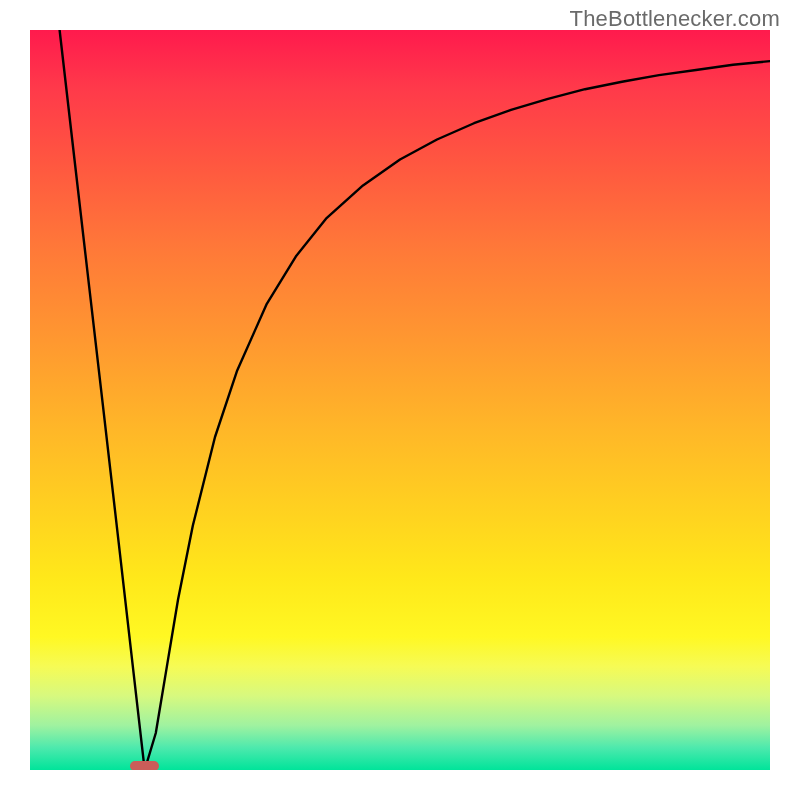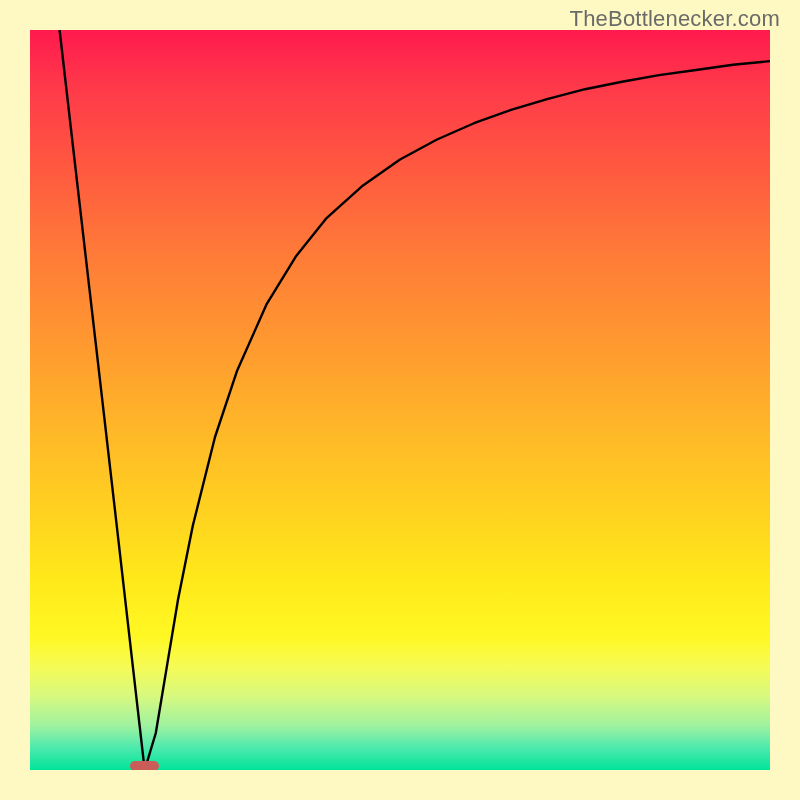--- a/index.html
+++ b/index.html
@@ -7,21 +7,21 @@
     padding: 0;
     width: 800px;
     height: 800px;
     overflow: hidden;
     background: #000;
     font-family: Arial, Helvetica, sans-serif;
   }
   .frame {
     position: absolute;
     inset: 0;
-    background: #fef9c3;
+    background: #ffffff;
   }
   .plot-area {
     position: absolute;
     left: 30px;
     top: 30px;
     width: 740px;
     height: 740px;
     overflow: hidden;
   }
   .gradient-bg {

